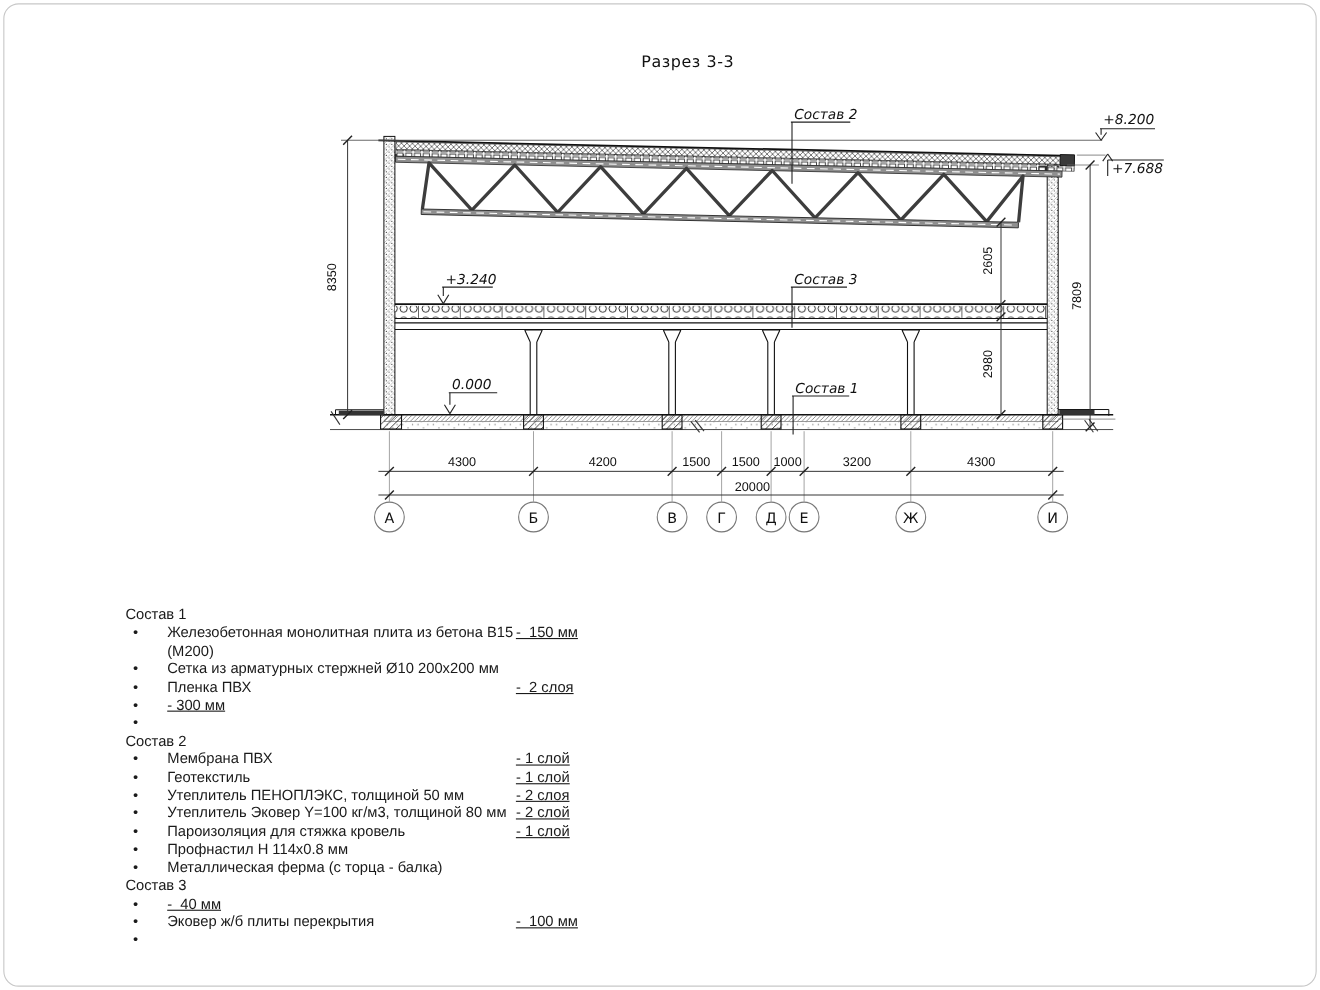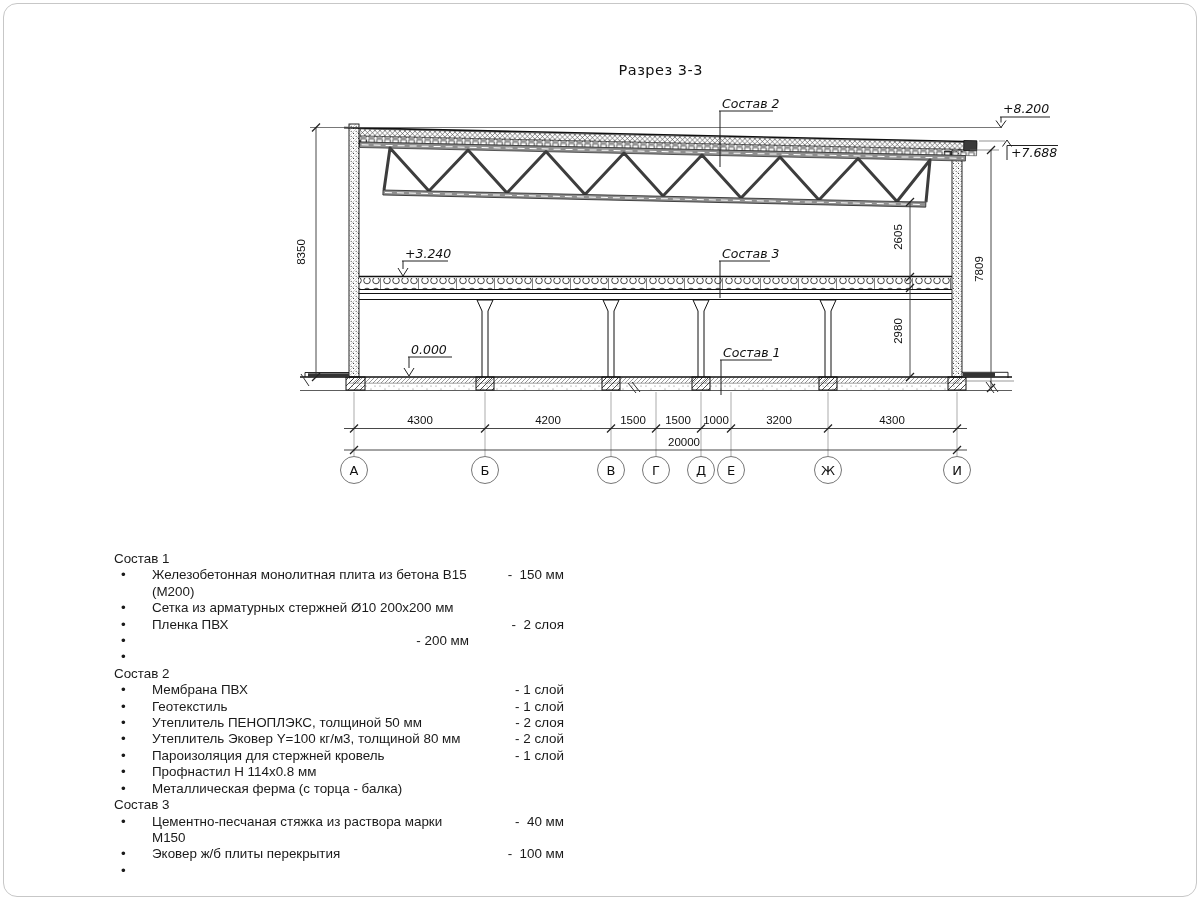--- a/index.html
+++ b/index.html
@@ -1,32 +1,32 @@
 <!DOCTYPE html>
 <html><head>
 <meta charset="utf-8">
 <style>
   html,body{margin:0;padding:0;background:#fff;}
   #canvas{position:relative;width:1200px;height:900px;background:#fff;overflow:hidden;
           font-family:"Liberation Sans",sans-serif;}
   #frame{position:absolute;inset:3px;border:1px solid #c7c7c7;border-radius:14px;pointer-events:none;}
   #draw-svg{position:absolute;left:0;top:0;}
-  #drawing-title{position:absolute;left:583px;top:62px;width:120px;text-align:right;
+  #drawing-title{position:absolute;left:583px;top:49px;width:120px;text-align:left;
      font-family:"DejaVu Sans",sans-serif;font-size:14.5px;color:#111;letter-spacing:.5px;}
   
   .t-cad{font-family:"DejaVu Sans",sans-serif;font-style:italic;font-size:12.5px;fill:#111;}
   .t-dim{font-family:"Liberation Sans",sans-serif;font-size:11.5px;fill:#111;}
   .t-axis{font-family:"DejaVu Sans",sans-serif;font-size:13px;fill:#111;}
   
   #compositions{position:absolute;left:114px;top:551px;width:450px;color:#1a1a1a;
      font-size:13.4px;line-height:16.4px;}
   .chead{margin:0;}
   .crow{display:grid;grid-template-columns:38px auto 95px;}
   .bullet{padding-left:7px;}
-  .cval{text-align:right;white-space:pre;}
+  .cval{text-align:left;white-space:pre;text-decoration:underline;}
 </style>
 </head>
 <body>
 
 <div id="canvas">
   <div id="frame"></div>
 
   <div id="drawing-title">Разрез 3-3</div>
 
   <svg id="draw-svg" width="1200" height="520" viewBox="0 0 1200 520">
@@ -285,21 +285,21 @@
         <span class="ctext">Сетка из арматурных стержней Ø10 200х200 мм</span>
         <span class="cval"></span>
       </div>
     <div class="crow">
         <span class="bullet">•</span>
         <span class="ctext">Пленка ПВХ</span>
         <span class="cval">-  2 слоя</span>
       </div>
     <div class="crow">
         <span class="bullet">•</span>
-        <span class="cval">- 200 мм</span>
+        <span class="cval">- 300 мм</span>
       </div>
     <div class="crow">
         <span class="bullet">•</span>
         <span class="cval"></span>
       </div>
 
     <div class="chead">Состав 2</div>
     <div class="crow">
         <span class="bullet">•</span>
         <span class="ctext">Мембрана ПВХ</span>
@@ -315,38 +315,37 @@
         <span class="ctext">Утеплитель ПЕНОПЛЭКС, толщиной 50 мм</span>
         <span class="cval">- 2 слоя</span>
       </div>
     <div class="crow">
         <span class="bullet">•</span>
         <span class="ctext">Утеплитель Эковер Y=100 кг/м3, толщиной 80 мм</span>
         <span class="cval">- 2 слой</span>
       </div>
     <div class="crow">
         <span class="bullet">•</span>
-        <span class="ctext">Пароизоляция для стержней кровель</span>
+        <span class="ctext">Пароизоляция для стяжка кровель</span>
         <span class="cval">- 1 слой</span>
       </div>
     <div class="crow">
         <span class="bullet">•</span>
         <span class="ctext">Профнастил Н 114х0.8 мм</span>
         <span class="cval"></span>
       </div>
     <div class="crow">
         <span class="bullet">•</span>
         <span class="ctext">Металлическая ферма (с торца - балка)</span>
         <span class="cval"></span>
       </div>
 
     <div class="chead">Состав 3</div>
     <div class="crow">
         <span class="bullet">•</span>
-        <span class="ctext">Цементно-песчаная стяжка из раствора марки М150</span>
         <span class="cval">-  40 мм</span>
       </div>
     <div class="crow">
         <span class="bullet">•</span>
         <span class="ctext">Эковер ж/б плиты перекрытия</span>
         <span class="cval">-  100 мм</span>
       </div>
     <div class="crow">
         <span class="bullet">•</span>
         <span class="cval"></span>

